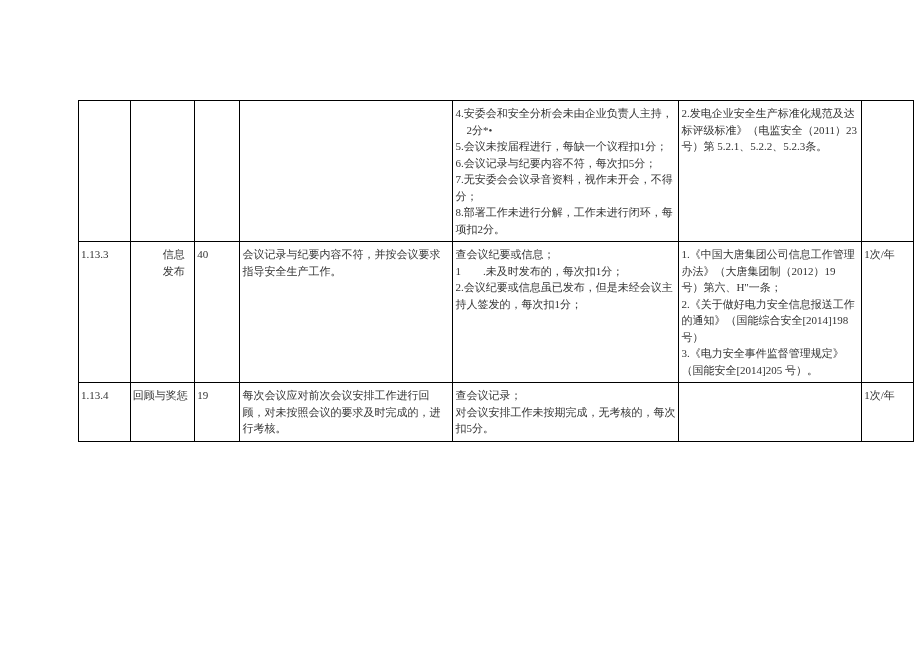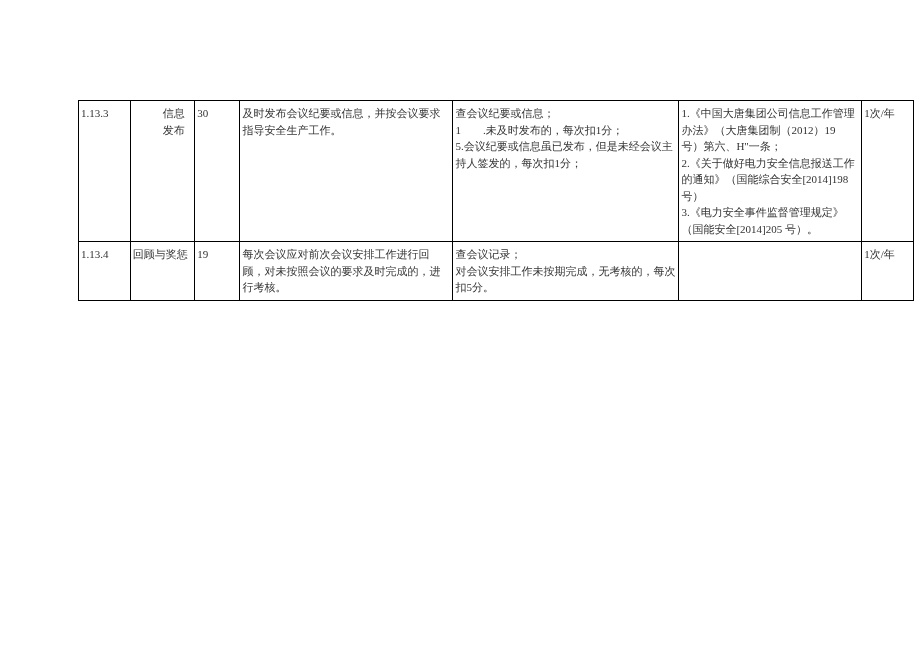--- a/index.html
+++ b/index.html
@@ -54,28 +54,42 @@
     <colgroup>
       <col class="col-id">
       <col class="col-name">
       <col class="col-score">
       <col class="col-desc">
       <col class="col-criteria">
       <col class="col-basis">
       <col class="col-freq">
     </colgroup>
     <tbody>
+      <tr class="first-row no-top-border">
+        <td style="white-space: pre-wrap;"></td>
+        <td style="white-space: pre-wrap;"></td>
+        <td style="white-space: pre-wrap;"></td>
+        <td style="white-space: pre-wrap;"></td>
+        <td style="white-space: pre-wrap;">4.安委会和安全分析会未由企业负责人主持，
+　2分*•
+5.会议未按届程进行，每缺一个议程扣1分；
+6.会议记录与纪要内容不符，每次扣5分；
+7.无安委会会议录音资料，视作未开会，不得分；
+8.部署工作未进行分解，工作未进行闭环，每项扣2分。</td>
+        <td style="white-space: pre-wrap;">2.发电企业安全生产标准化规范及达标评级标准》（电监安全（2011）23 号）第 5.2.1、5.2.2、5.2.3条。</td>
+        <td style="white-space: pre-wrap;"></td>
+      </tr>
       <tr>
         <td style="white-space: pre-wrap;">1.13.3</td>
         <td style="white-space: pre-wrap; padding-left: 32px;">信息发布</td>
-        <td style="white-space: pre-wrap;">30</td>
-        <td style="white-space: pre-wrap;">及时发布会议纪要或信息，并按会议要求指导安全生产工作。</td>
+        <td style="white-space: pre-wrap;">40</td>
+        <td style="white-space: pre-wrap;">会议记录与纪要内容不符，并按会议要求指导安全生产工作。</td>
         <td style="white-space: pre-wrap;">查会议纪要或信息；
 1　　.未及时发布的，每次扣1分；
-5.会议纪要或信息虽已发布，但是未经会议主持人签发的，每次扣1分；</td>
+2.会议纪要或信息虽已发布，但是未经会议主持人签发的，每次扣1分；</td>
         <td style="white-space: pre-wrap; margin-left: 9px;">1.《中国大唐集团公司信息工作管理办法》（大唐集团制（2012）19 号）第六、H"一条；
 2.《关于做好电力安全信息报送工作的通知》（国能综合安全[2014]198 号）
 3.《电力安全事件监督管理规定》（国能安全[2014]205 号）。</td>
         <td style="white-space: pre-wrap;">1次/年</td>
       </tr>
       <tr>
         <td style="white-space: pre-wrap;">1.13.4</td>
         <td style="white-space: pre-wrap;">回顾与奖惩</td>
         <td style="white-space: pre-wrap;">19</td>
         <td style="white-space: pre-wrap; margin-left: 13px;">每次会议应对前次会议安排工作进行回顾，对未按照会议的要求及时完成的，进行考核。</td>

